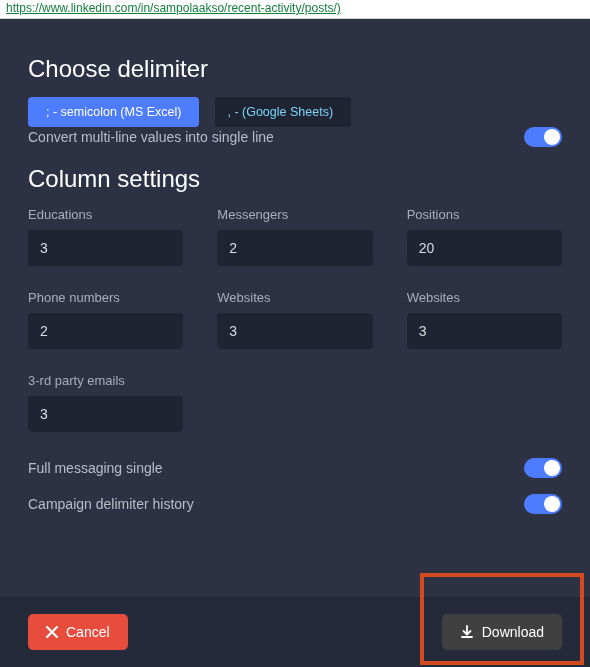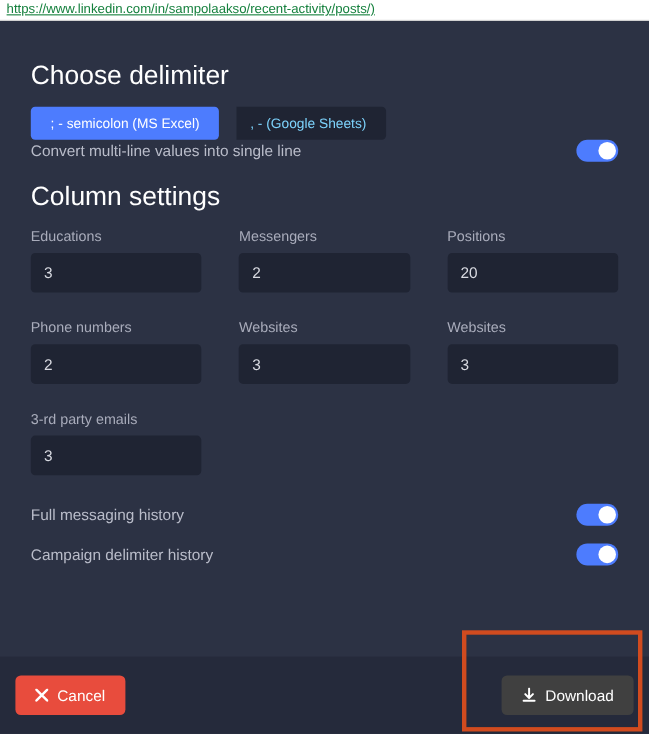--- a/index.html
+++ b/index.html
@@ -109,21 +109,21 @@
 .footer {
   position: absolute;
   bottom: 0;
   left: 0;
   right: 0;
   height: 70px;
   background: #252a3b;
   display: flex;
   justify-content: space-between;
   align-items: center;
-  padding: 0 14px;
+  padding: 0 28px;
 }
 .btn {
   border: none;
   border-radius: 5px;
   font-size: 14px;
   font-weight: 500;
   padding: 10px 18px;
   cursor: pointer;
   display: inline-flex;
   align-items: center;
@@ -189,21 +189,21 @@
       <label>Websites</label>
       <input type="text" value="3" style="">
     </div>
     <div class="field">
       <label>3-rd party emails</label>
       <input type="text" value="3" style="">
     </div>
   </div>
 
   <div class="row">
-    <div class="row-label">Full messaging history</div>
+    <div class="row-label">Full messaging single</div>
     <div class="toggle"></div>
   </div>
 
   <div class="row">
     <div class="row-label">Campaign delimiter history</div>
     <div class="toggle"></div>
   </div>
 
 </div>
 

